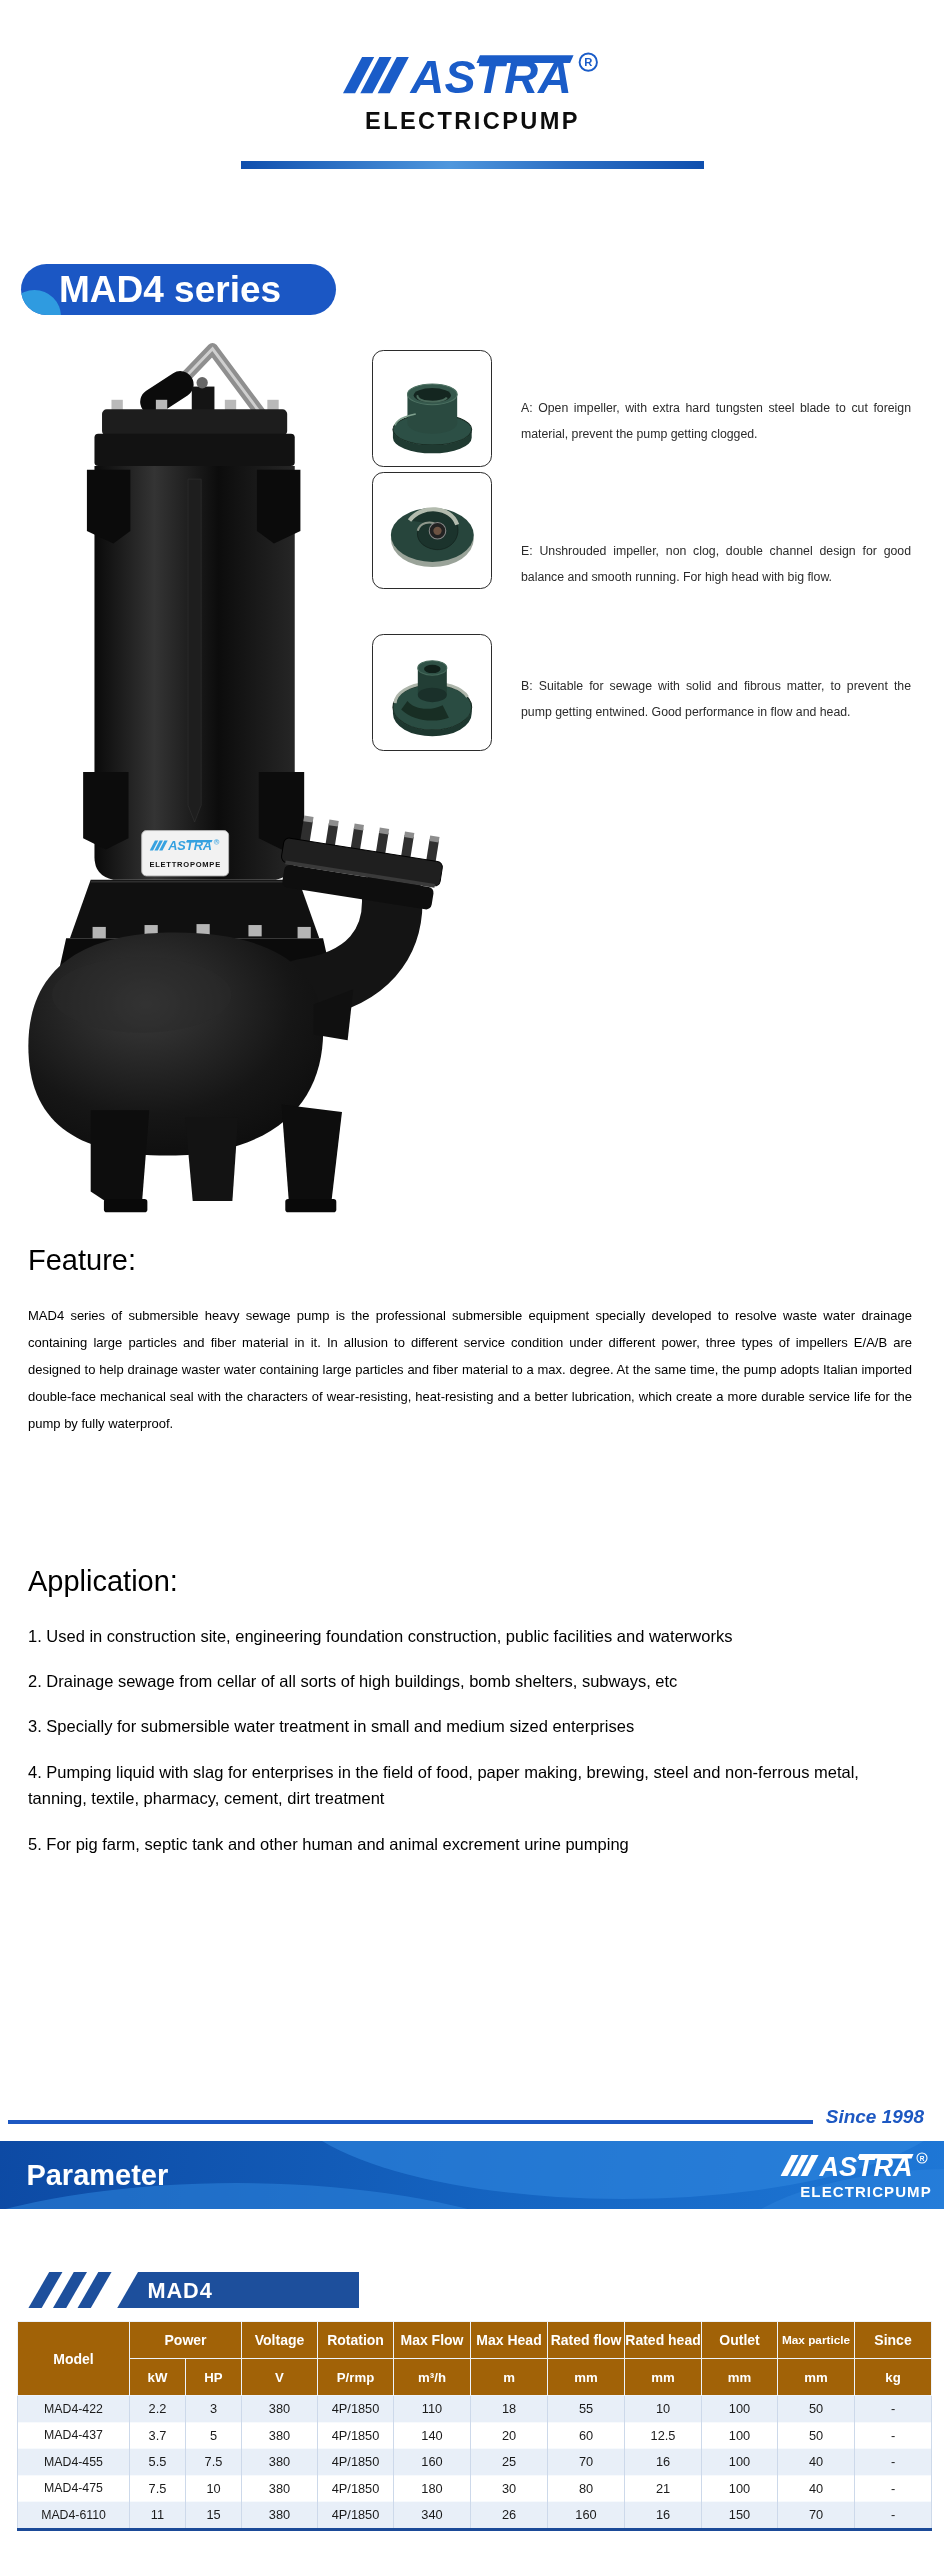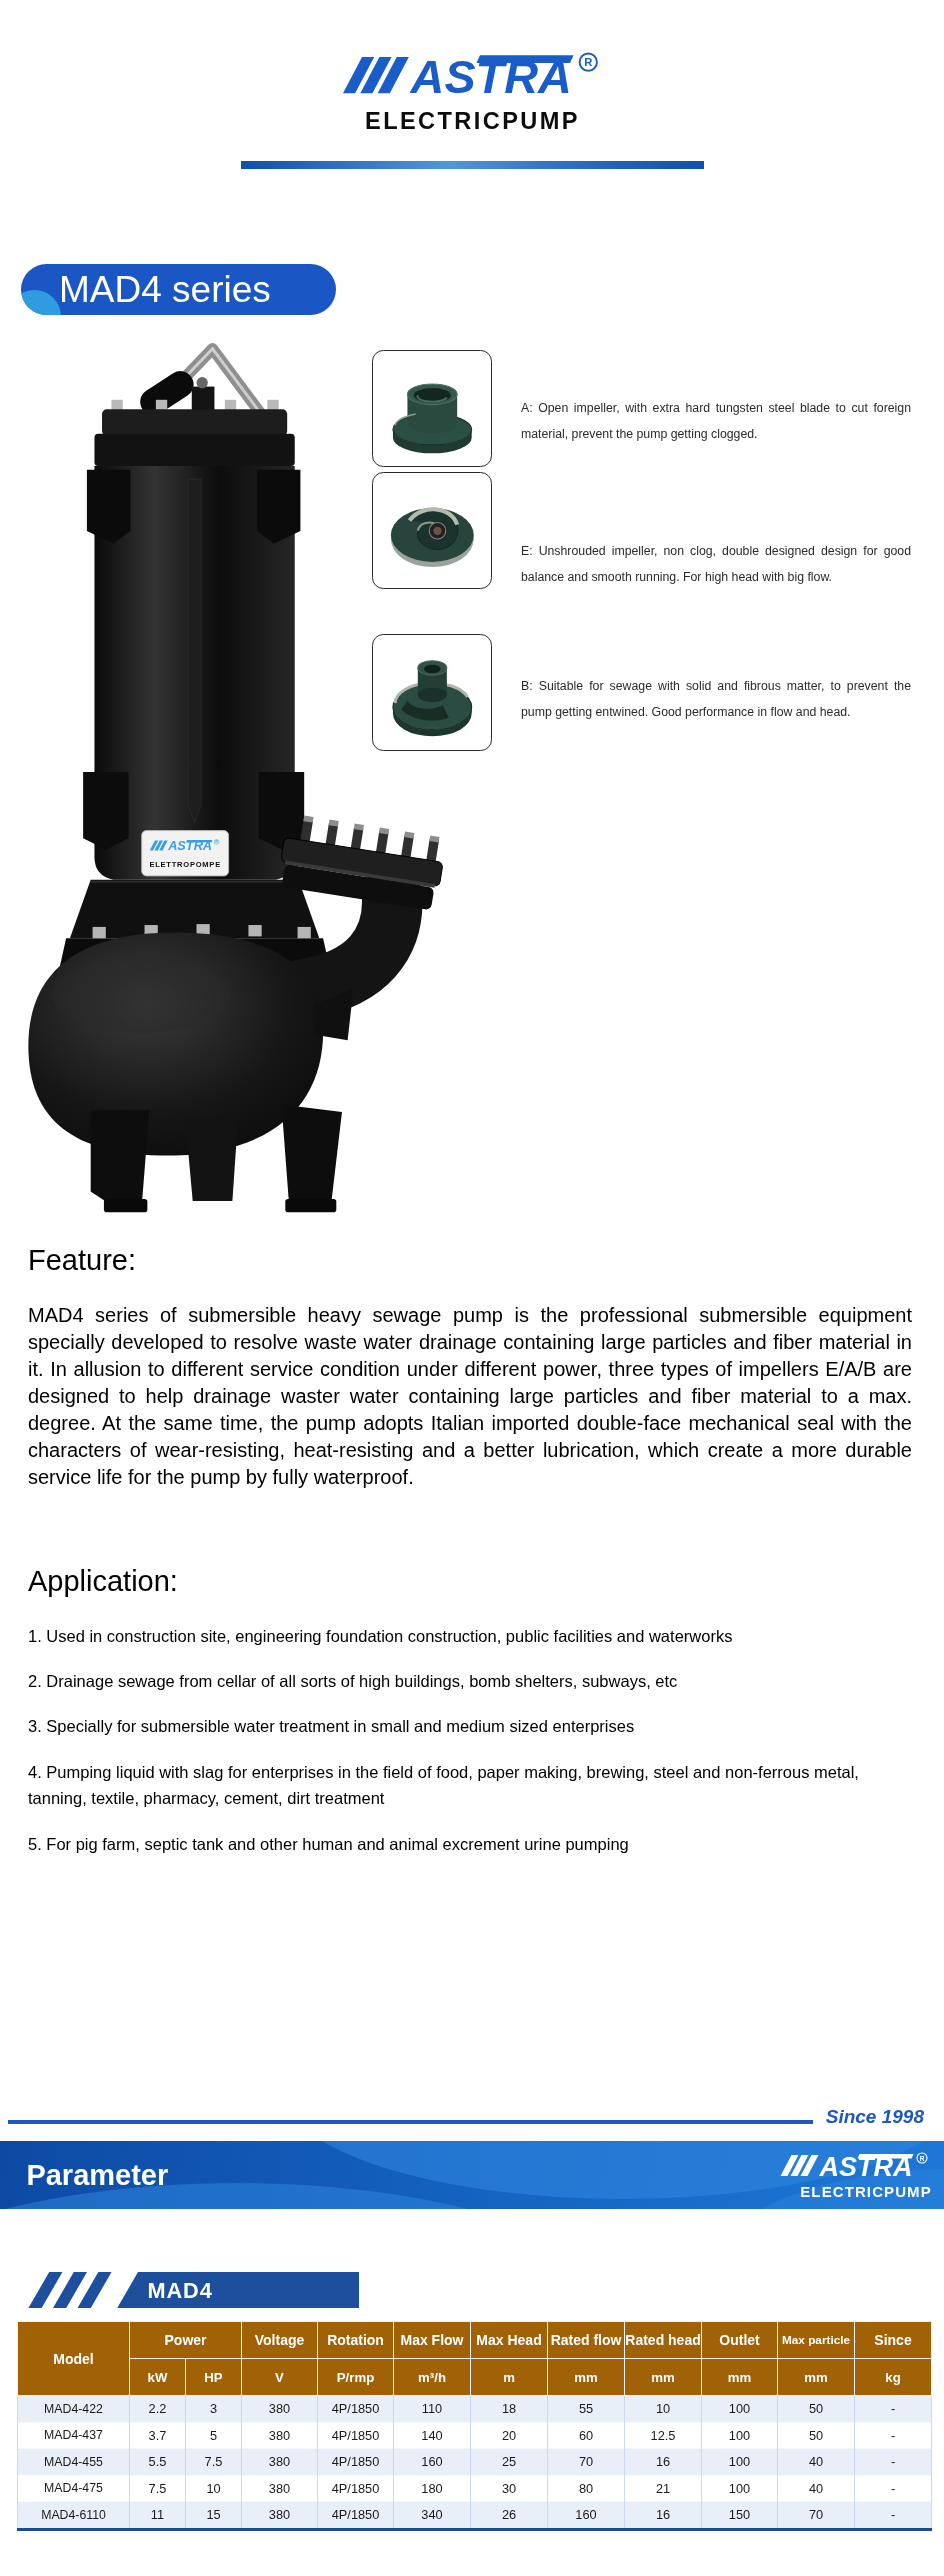--- a/index.html
+++ b/index.html
@@ -14,34 +14,34 @@
   .electricpump{font-size:23.6px;font-weight:bold;letter-spacing:2.4px;color:#0d0d0d;margin-top:0.9px;}
   .header-rule{position:absolute;top:145px;left:241px;width:463px;height:7.6px;
                background:linear-gradient(90deg,#0f4fae,#4f97dd 45%,#2c6fc4 70%,#0f4fae);}
   .company{position:absolute;top:162px;left:0;width:100%;text-align:center;
            font-family:"Liberation Serif",serif;font-size:19px;color:#1b1b1b;letter-spacing:0.5px;}
 
   
   .series-badge{position:absolute;left:21px;top:248px;width:315px;height:51px;background:#1b57c4;
                 border-radius:25.5px;overflow:hidden;}
   .badge-accent{position:absolute;left:-13.2px;top:25.5px;width:53px;height:53px;border-radius:50%;background:#2f9be0;}
-  .badge-text{position:relative;color:#fff;font-size:37px;font-weight:normal;line-height:51px;padding-left:38px;}
+  .badge-text{position:relative;color:#fff;font-size:37px;font-weight:bold;line-height:51px;padding-left:38px;}
 
   
   .pump-svg{position:absolute;left:0;top:312px;}
   .imp-box{position:absolute;left:372px;width:120px;height:117px;background:#fff;border:1.9px solid #2b2b2b;
            border-radius:11.3px;box-sizing:border-box;padding:5.7px;}
   .imp-box svg{width:100%;height:100%;}
   .imp-text{position:absolute;left:521px;width:390px;font-size:12.3px;line-height:25.5px;color:#2b2b2b;text-align:justify;}
 
   
   .feature-sec{position:absolute;left:28px;top:1228px;width:884px;}
   .app-sec{position:absolute;left:28px;top:1549px;width:884px;}
   .sec-title{font-size:29px;font-weight:normal;color:#000;margin:0 0 24.6px 0;}
-  .feature-body{font-size:20px;line-height:27px;text-align:justify;margin:0;color:#000;}
+  .feature-body{font-size:13px;line-height:27px;text-align:justify;margin:0;color:#000;}
   .app-item{font-size:16.5px;line-height:26.4px;margin:0 0 19px 0;color:#000;}
 
   
   .since-line{position:absolute;left:7.6px;top:2104px;width:805px;height:3.8px;background:#1d58c2;}
   .since-text{position:absolute;left:818px;top:2090px;width:106px;text-align:right;
               font-size:19px;font-weight:bold;font-style:italic;color:#1d58c2;}
 
   
   .param-band{position:absolute;left:0;top:2125px;width:945px;height:68px;overflow:hidden;
               background:linear-gradient(100deg,#0d4aa4,#1565c2 55%,#1e77d6);}
@@ -220,21 +220,21 @@
     <svg viewBox="0 0 100 100">
       <ellipse cx="50" cy="58" rx="40" ry="27" fill="#9aa399"></ellipse>
       <ellipse cx="50" cy="54" rx="40" ry="26" fill="#27453c"></ellipse>
       <path d="M28,40 C40,24 68,26 74,44 C78,58 66,70 52,68 C40,66 34,58 36,50 C38,42 48,40 54,44" fill="#1b332c" stroke="#101d18" stroke-width="0.6"></path>
       <path d="M28,40 C40,24 68,26 74,44" fill="none" stroke="#b3bbae" stroke-width="4"></path>
       <path d="M36,50 C38,42 48,40 54,44" fill="none" stroke="#8f988c" stroke-width="2"></path>
       <circle cx="55" cy="50" r="8" fill="#222" stroke="#888"></circle>
       <circle cx="55" cy="50" r="4" fill="#6d5342"></circle>
     </svg>
   </div>
-  <p class="imp-text" style="top:511px">E: Unshrouded impeller, non clog, double designed design for good balance and smooth running. For high head with big flow.</p>
+  <p class="imp-text" style="top:511px">E: Unshrouded impeller, non clog, double channel design for good balance and smooth running. For high head with big flow.</p>
 
   <div class="imp-box" style="top:618px">
     <svg viewBox="0 0 100 100">
       <ellipse cx="50" cy="64" rx="38" ry="22" fill="#2a4c42" stroke="#16281f"></ellipse>
       <path d="M12,64 a38,22 0 0 0 76,0 l0,6 a38,22 0 0 1 -76,0 Z" fill="#1d372f"></path>
       <path d="M14,60 a36,20 0 0 1 70,-6" fill="none" stroke="#aeb6ab" stroke-width="3"></path>
       <path d="M20,66 C30,76 50,80 66,74 L60,62 C48,68 32,66 26,58 Z" fill="#15291f" opacity="0.85"></path>
       <rect x="36" y="26" width="28" height="26" fill="#223e35"></rect>
       <ellipse cx="50" cy="52" rx="14" ry="7" fill="#1a302a"></ellipse>
       <ellipse cx="50" cy="26" rx="14" ry="7" fill="#2f5146" stroke="#45685a"></ellipse>

